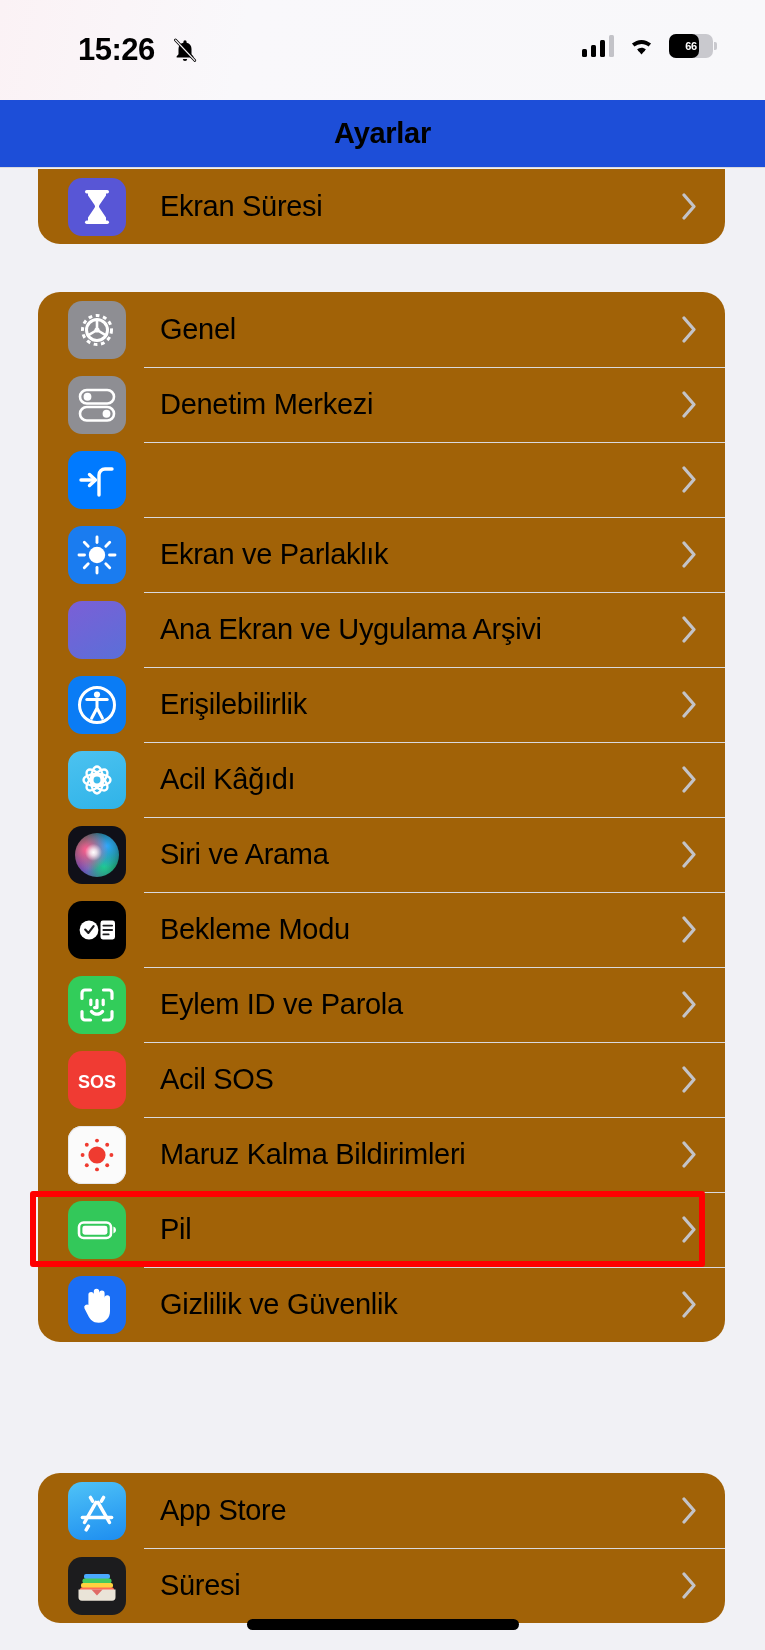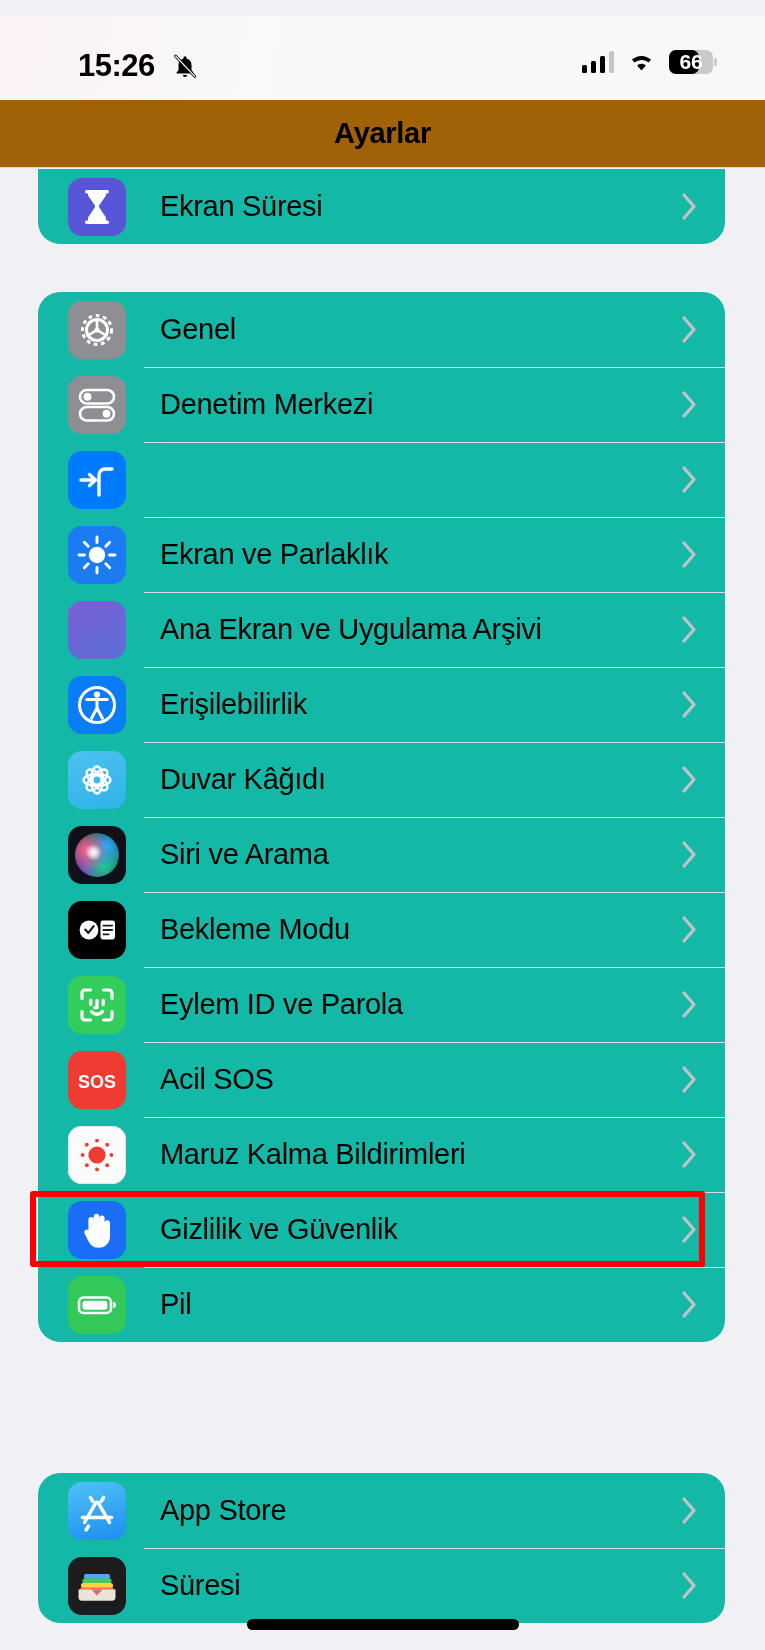--- a/index.html
+++ b/index.html
@@ -10,21 +10,21 @@
     overflow:hidden;
   }
   #screen {
     position:relative;
     width:765px; height:1650px;
     background:#f1f1f5;
   }
 
   
   .statusbar {
-    position:absolute; top:16px; left:0; width:765px; height:100px;
+    position:absolute; top:0; left:0; width:765px; height:100px;
     background:linear-gradient(100deg,#fbf2f5 0%,#f9f8fb 32%,#f8f8fa 100%);
   }
   .sb-time {
     position:absolute; left:78px; top:32px;
     font-size:31px; font-weight:bold; color:#000;
     letter-spacing:-0.5px;
   }
   .sb-bell { position:absolute; left:172px; top:36px; width:26px; height:28px; }
   .sb-right { position:absolute; right:48px; top:34px; display:flex; align-items:center; gap:13px; }
   .bars { display:flex; align-items:flex-end; gap:3.5px; height:22px; }
@@ -39,42 +39,42 @@
     position:absolute; left:0; top:0; width:44px; height:24px;
     background:#c9c9ce; border-radius:7px;
   }
   .battery .fill {
     position:absolute; left:0; top:0; height:24px; width:30px;
     background:#000; border-radius:7px;
   }
   .battery .pct {
     position:absolute; left:0; top:0; width:44px; height:24px;
     display:flex; align-items:center; justify-content:center;
-    font-size:21px; font-weight:bold; color:#fff; letter-spacing:-0.3px;text-align:center;
+    font-size:11px; font-weight:bold; color:#fff; letter-spacing:-0.3px;text-align:center;
   }
   .battery .nub {
     position:absolute; right:0; top:8px; width:3px; height:8px;
     background:#c9c9ce; border-radius:0 2px 2px 0;
   }
 
   
   .navbar {
     position:absolute; top:100px; left:0; width:765px; height:68px;
-    background:#a16207;
+    background:#1d4ed8;
     display:flex; align-items:center; justify-content:center;
     border-bottom:1px solid #dadade;
   }
   .navbar .title { font-size:29px; font-weight:bold; color:#000; letter-spacing:-0.3px; }
 
   
   .content { position:absolute; top:169px; left:0; width:765px; bottom:0; }
 
   .group {
     position:absolute; left:38px; width:687px;
-    background:#14b8a6; border-radius:22px;
+    background:#a16207; border-radius:22px;
     overflow:hidden;
   }
   .group.top-clipped { border-radius:0 0 22px 22px; }
 
   .row {
     position:relative; display:flex; align-items:center;
     height:75px; padding-left:30px; padding-right:28px;
   }
   .row + .row::before {
     content:""; position:absolute; left:106px; right:0; top:0;
@@ -295,21 +295,21 @@
               <svg viewBox="0 0 58 58">
                 <g fill="none" stroke="#fff" stroke-width="2.3">
                   <ellipse cx="29" cy="29" rx="6" ry="13.5"></ellipse>
                   <ellipse cx="29" cy="29" rx="6" ry="13.5" transform="rotate(45 29 29)"></ellipse>
                   <ellipse cx="29" cy="29" rx="6" ry="13.5" transform="rotate(90 29 29)"></ellipse>
                   <ellipse cx="29" cy="29" rx="6" ry="13.5" transform="rotate(135 29 29)"></ellipse>
                   <circle cx="29" cy="29" r="4.6"></circle>
                 </g>
               </svg>
             </div>
-            <div class="label">Duvar Kâğıdı</div>
+            <div class="label">Acil Kâğıdı</div>
             <svg class="chev" viewBox="0 0 15 27">
               <path d="M2 2 L12 13.5 L2 25" fill="none" stroke="#c3c3c8" stroke-width="3.2" stroke-linecap="round" stroke-linejoin="round"></path>
             </svg>
           </div>
           <div class="row">
             <div class="ic ic-siri">
               <div class="siri-orb"></div>
             </div>
             <div class="label">Siri ve Arama</div>
             <svg class="chev" viewBox="0 0 15 27">
@@ -380,39 +380,39 @@
                   <circle cx="18.8" cy="18.8" r="1.95"></circle>
                 </g>
               </svg>
             </div>
             <div class="label">Maruz Kalma Bildirimleri</div>
             <svg class="chev" viewBox="0 0 15 27">
               <path d="M2 2 L12 13.5 L2 25" fill="none" stroke="#c3c3c8" stroke-width="3.2" stroke-linecap="round" stroke-linejoin="round"></path>
             </svg>
           </div>
           <div class="row">
-            <div class="ic ic-privacy">
-              <svg viewBox="0 0 58 58">
-                <path d="M20.4 32.3V18.6a2.7 2.7 0 0 1 5.4 0v10.2V15.4a2.7 2.7 0 0 1 5.4 0v13.4V17.2a2.7 2.7 0 0 1 5.4 0v11.6V22a2.7 2.7 0 0 1 5.4 0v13c0 6.6-4.4 11.8-11.3 11.8-6 0-8.6-3.2-10.6-7.2l-3.6-7.2a2.7 2.7 0 0 1 4.5-2.9z" fill="#fff"></path>
-              </svg>
-            </div>
-            <div class="label">Gizlilik ve Güvenlik</div>
-            <svg class="chev" viewBox="0 0 15 27">
-              <path d="M2 2 L12 13.5 L2 25" fill="none" stroke="#c3c3c8" stroke-width="3.2" stroke-linecap="round" stroke-linejoin="round"></path>
-            </svg>
-          </div>
-          <div class="row">
             <div class="ic ic-battery">
               <svg viewBox="0 0 58 58">
                 <rect x="11" y="21.5" width="32" height="15.5" rx="4.6" fill="none" stroke="#fff" stroke-width="2.6"></rect>
                 <rect x="14.4" y="24.7" width="25" height="9" rx="2.4" fill="#fff"></rect>
                 <path d="M45.4 25.6v6.8a3.5 3.5 0 0 0 0-6.8z" fill="#fff"></path>
               </svg>
             </div>
             <div class="label">Pil</div>
+            <svg class="chev" viewBox="0 0 15 27">
+              <path d="M2 2 L12 13.5 L2 25" fill="none" stroke="#c3c3c8" stroke-width="3.2" stroke-linecap="round" stroke-linejoin="round"></path>
+            </svg>
+          </div>
+          <div class="row">
+            <div class="ic ic-privacy">
+              <svg viewBox="0 0 58 58">
+                <path d="M20.4 32.3V18.6a2.7 2.7 0 0 1 5.4 0v10.2V15.4a2.7 2.7 0 0 1 5.4 0v13.4V17.2a2.7 2.7 0 0 1 5.4 0v11.6V22a2.7 2.7 0 0 1 5.4 0v13c0 6.6-4.4 11.8-11.3 11.8-6 0-8.6-3.2-10.6-7.2l-3.6-7.2a2.7 2.7 0 0 1 4.5-2.9z" fill="#fff"></path>
+              </svg>
+            </div>
+            <div class="label">Gizlilik ve Güvenlik</div>
             <svg class="chev" viewBox="0 0 15 27">
               <path d="M2 2 L12 13.5 L2 25" fill="none" stroke="#c3c3c8" stroke-width="3.2" stroke-linecap="round" stroke-linejoin="round"></path>
             </svg>
           </div>
         </div>
         <div class="group" style="top: 1304px; height: 150px;">
           <div class="row">
             <div class="ic ic-appstore">
               <svg viewBox="0 0 58 58">
                 <g stroke="#fff" stroke-width="3.5" stroke-linecap="round" fill="none">

